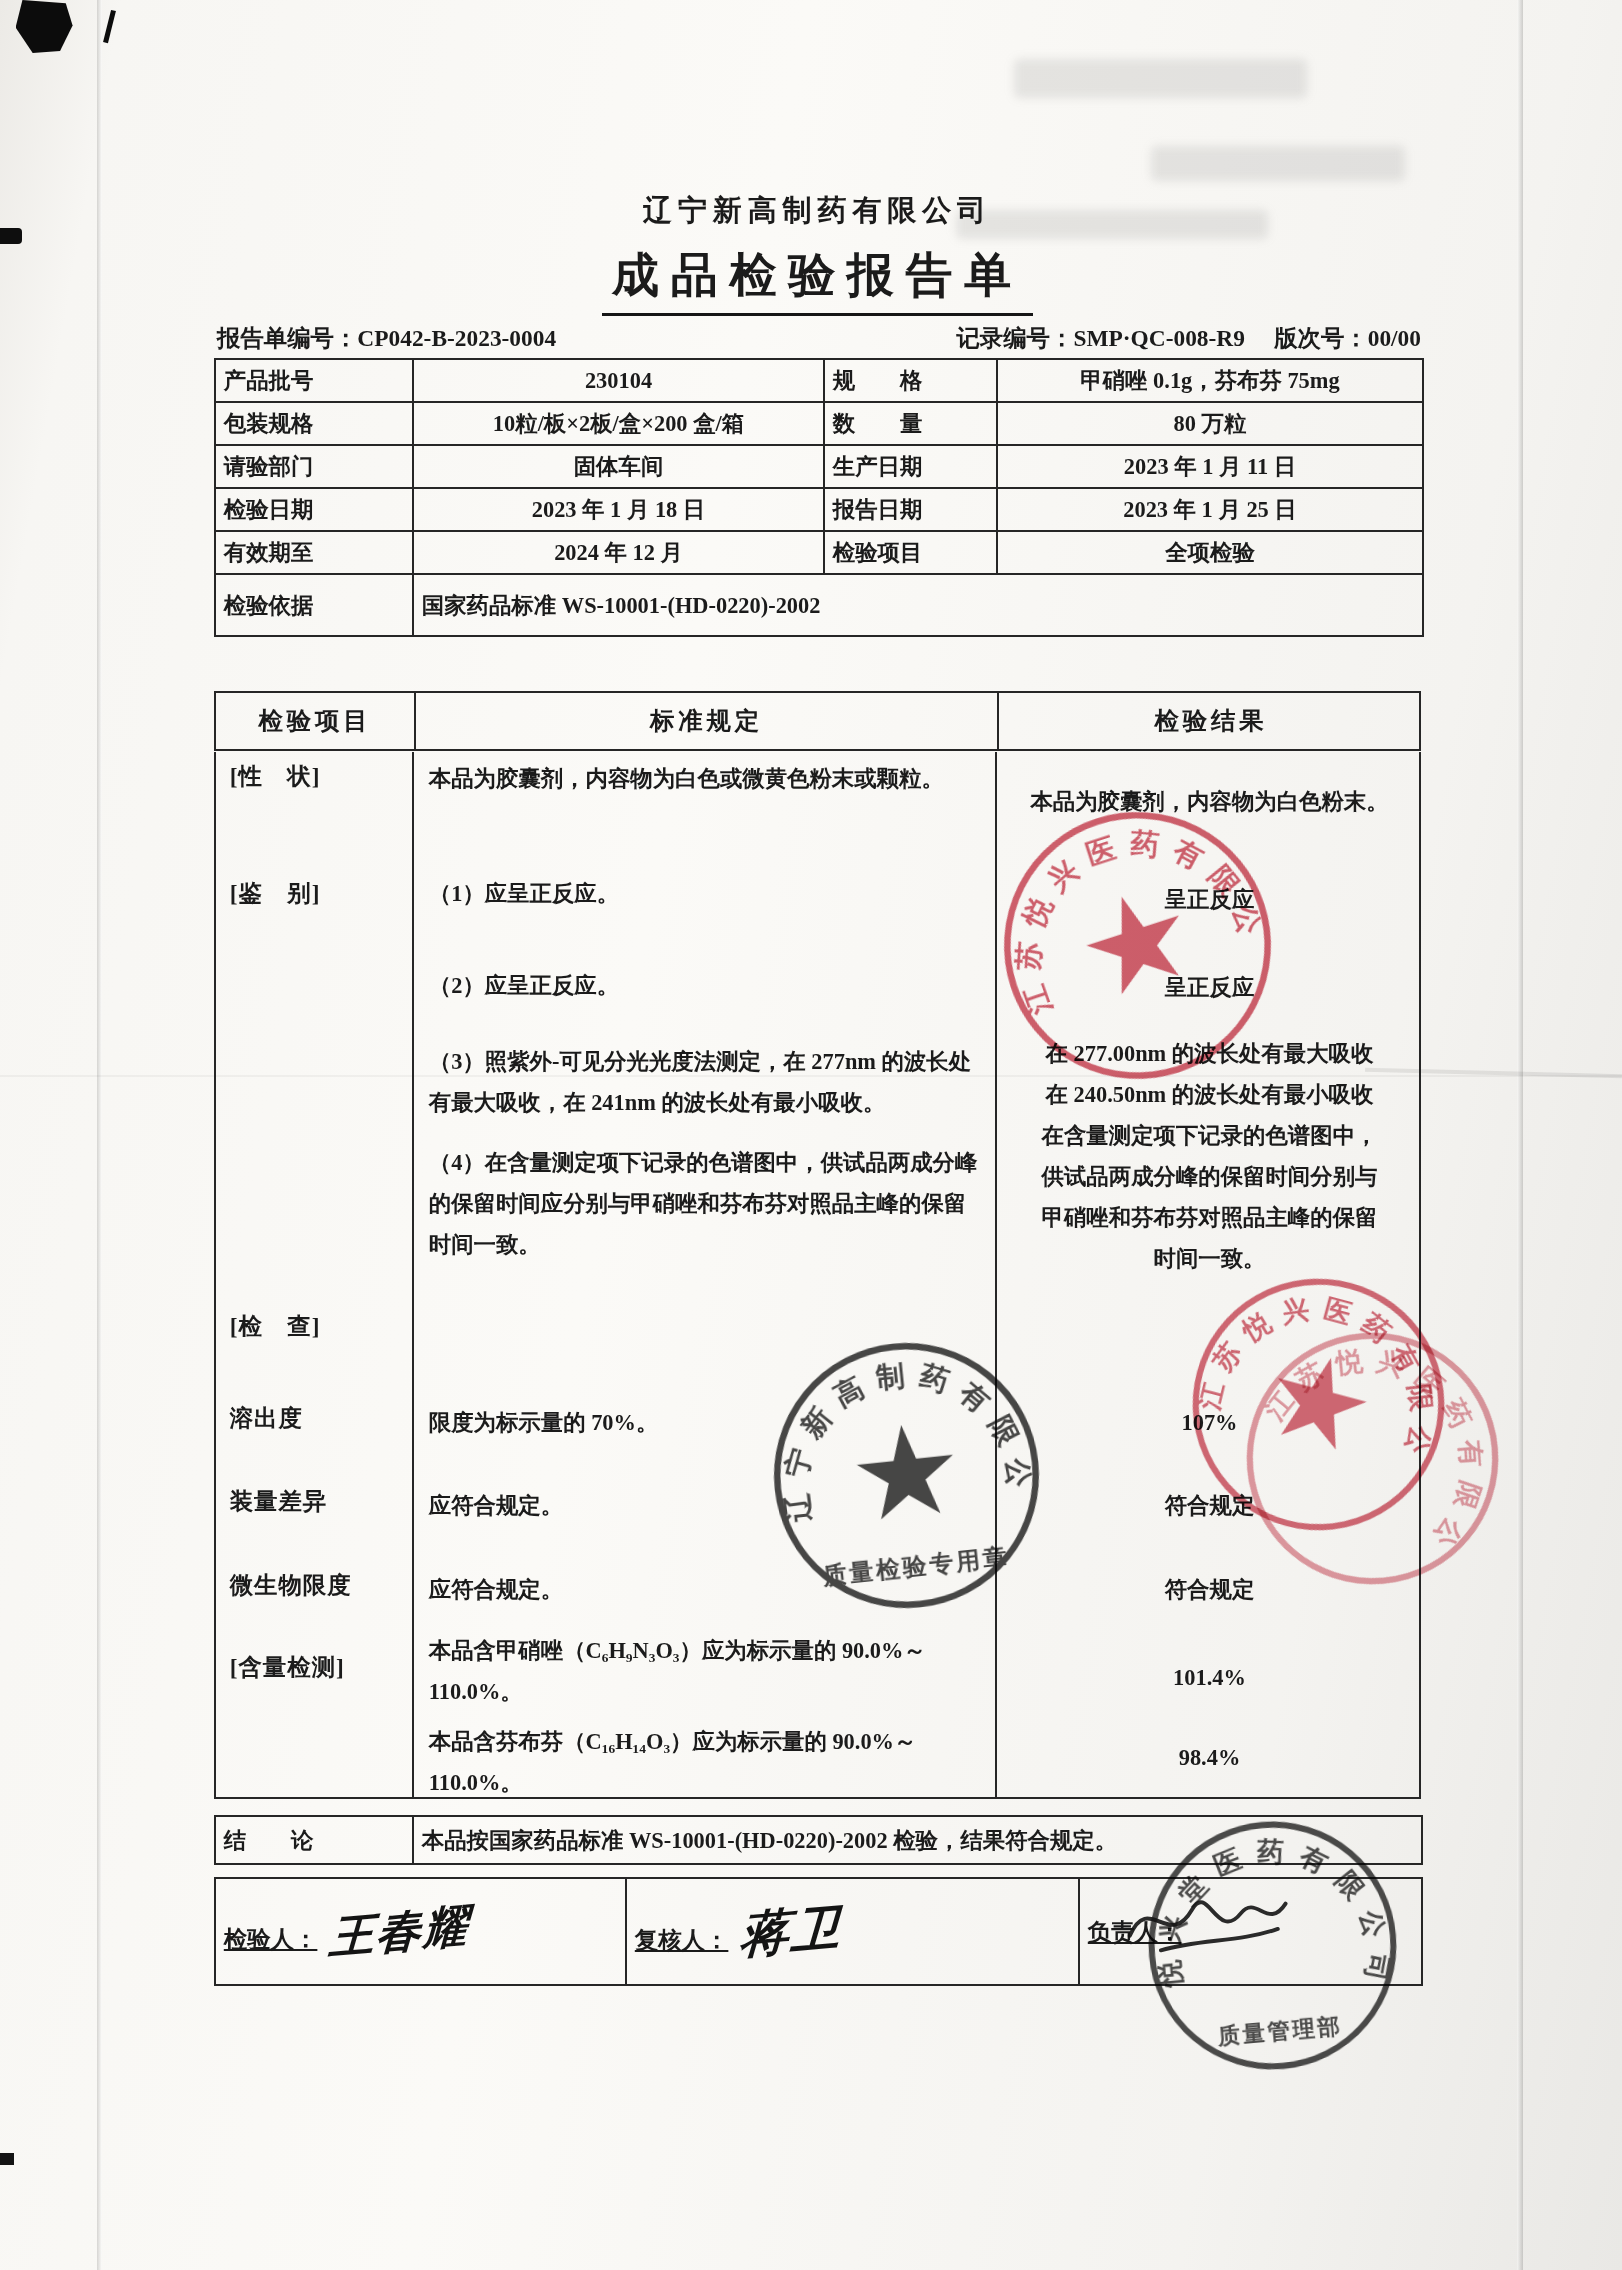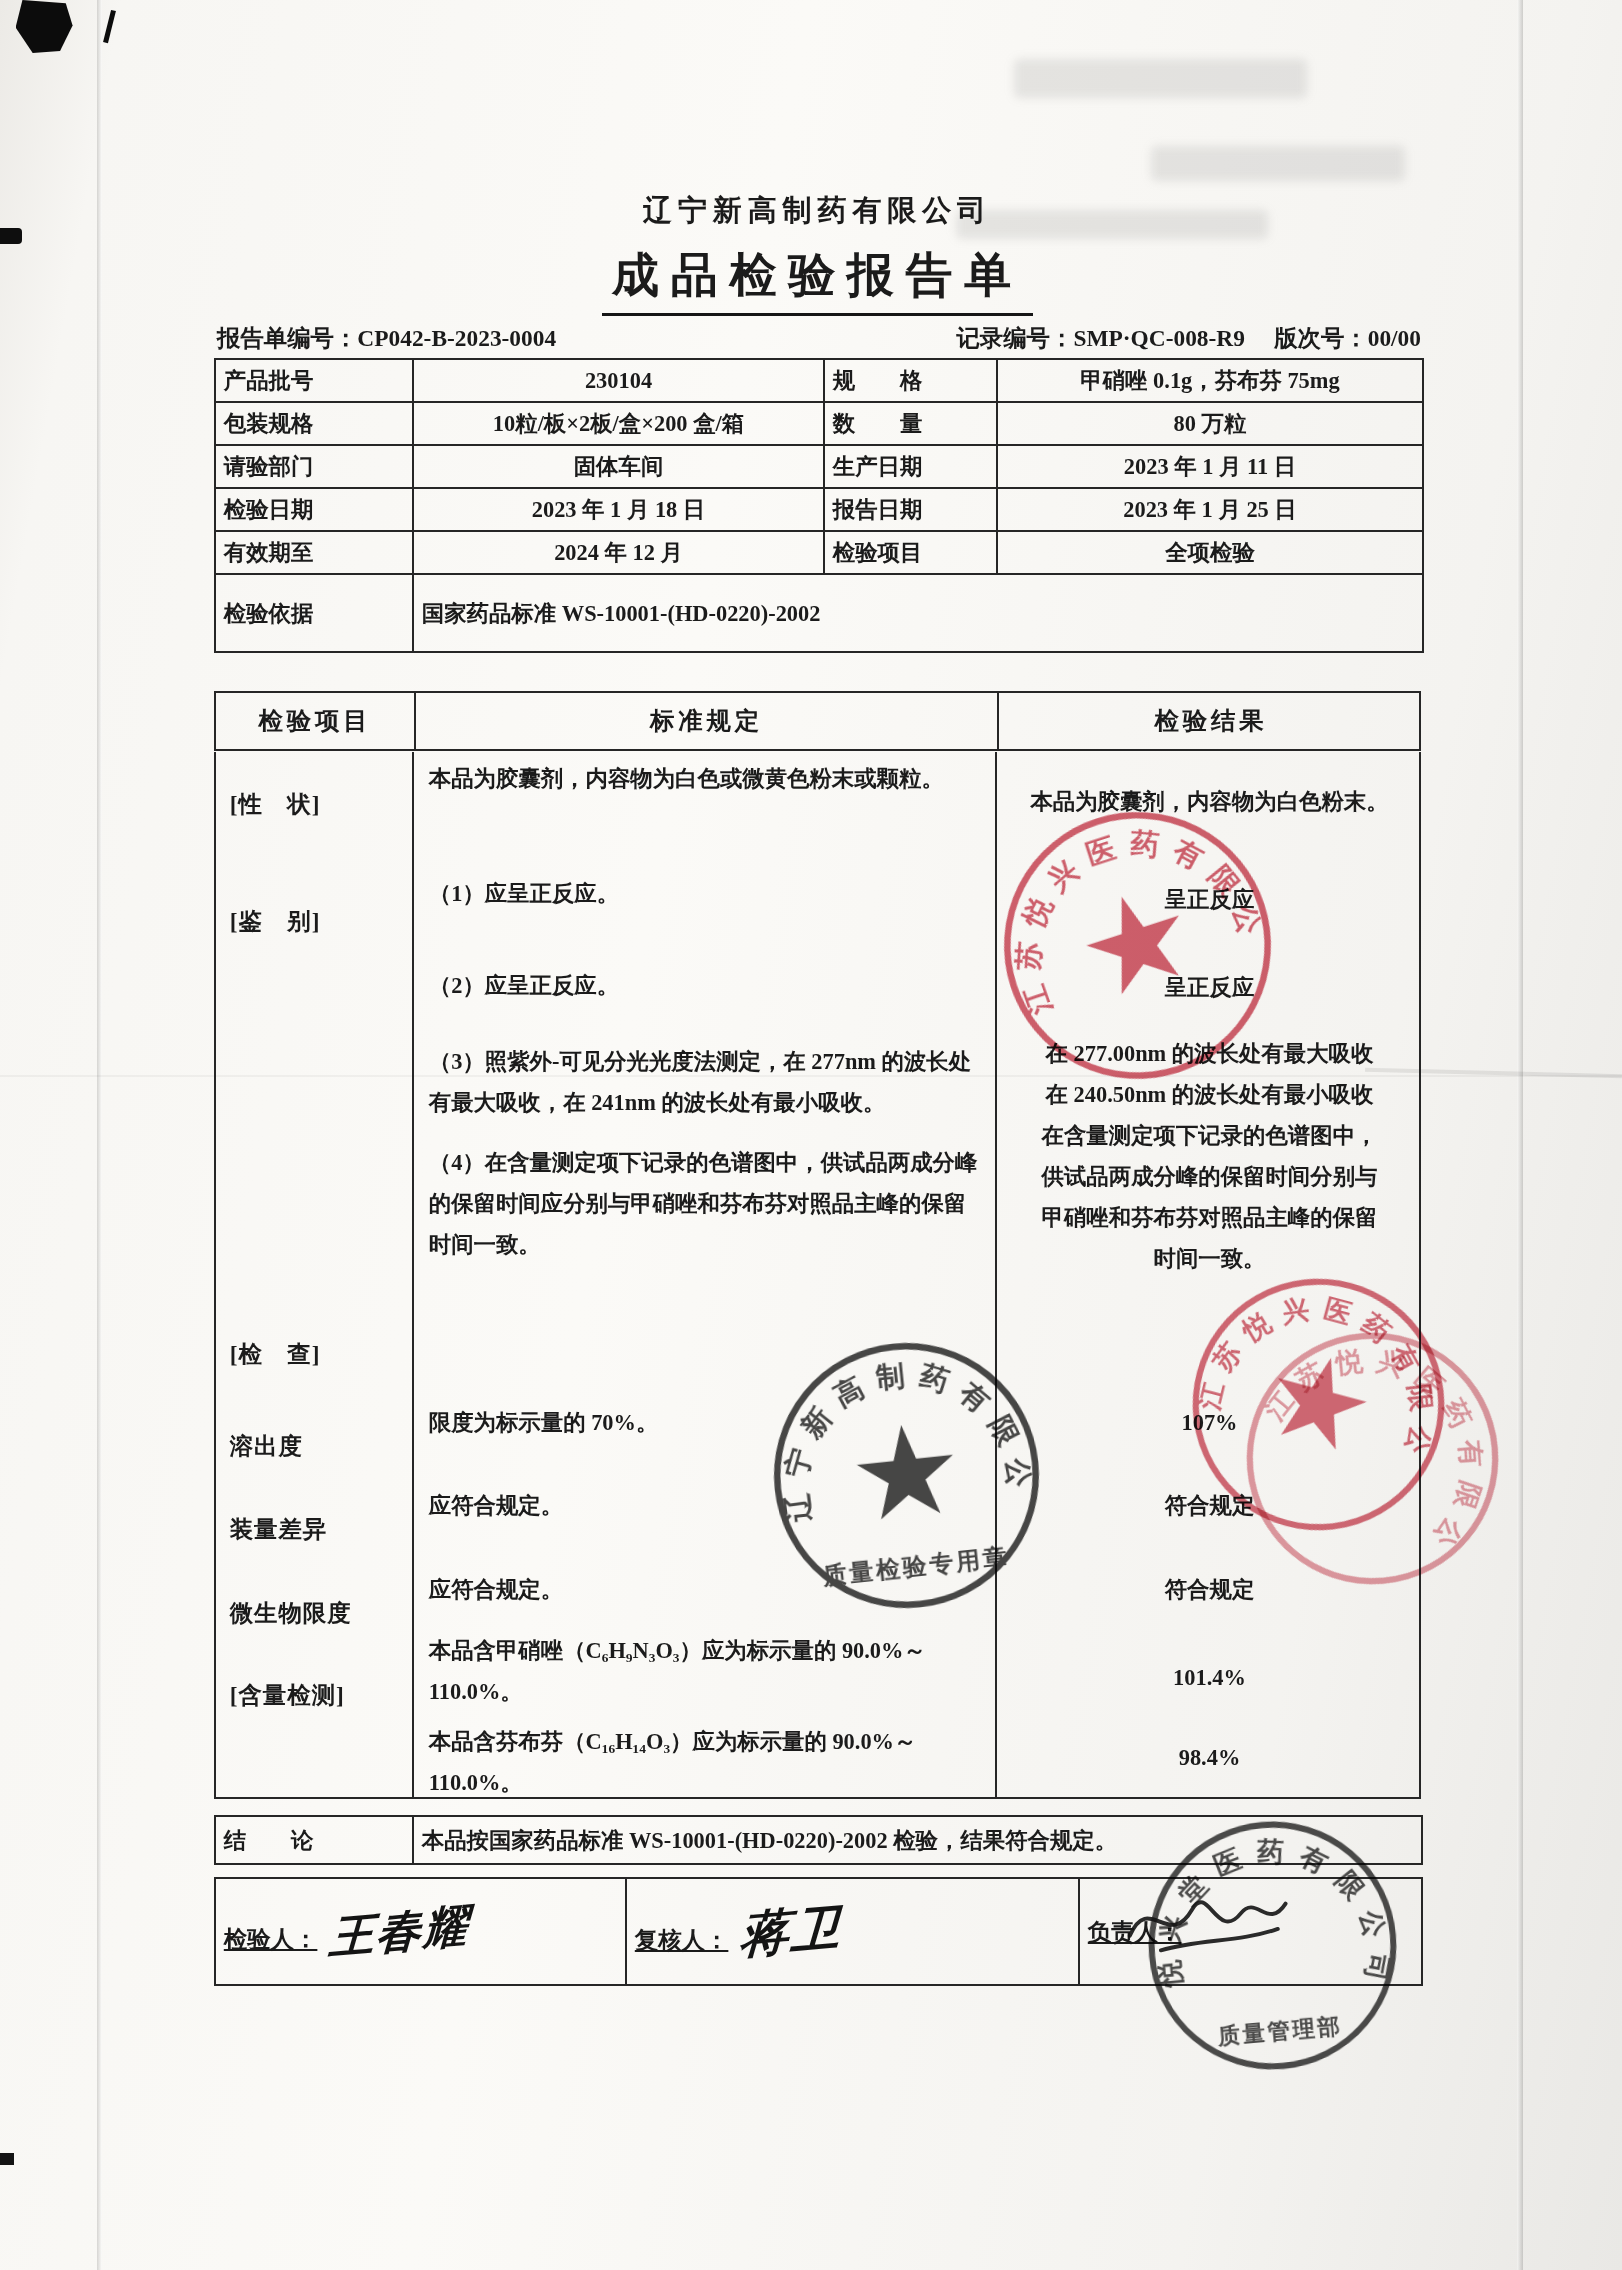--- a/index.html
+++ b/index.html
@@ -37,21 +37,21 @@
   .val{text-align:center;}
   .left-val{text-align:left;padding-left:15.6px;}
 
   
   .spec-header{position:absolute;left:214px;top:691px;width:1207px;height:60px;border:2.9px solid #262626;display:grid;grid-template-columns:198px 583px 426px;box-sizing:border-box;}
   .spec-header div{display:flex;align-items:center;justify-content:center;font-size:24.4px;font-weight:700;border-left:2.4px solid #262626;letter-spacing:3.9px;}
   .spec-header div:first-child{border-left:none;}
   .spec-body{position:absolute;left:214px;top:752px;width:1207px;height:1047px;border:2.9px solid #262626;border-top:none;box-sizing:border-box;}
   .col-div{position:absolute;top:0;bottom:0;width:2.4px;background:#262626;}
   .cd1{left:196px;} .cd2{left:779px;}
-  .item-lab{position:absolute;left:13.7px;font-size:23.4px;font-weight:700;letter-spacing:1px;margin-top:28px;}
+  .item-lab{position:absolute;left:13.7px;font-size:23.4px;font-weight:700;letter-spacing:1px;}
   .std{position:absolute;left:205px;width:566px;font-size:22.4px;font-weight:600;line-height:41px;padding:0 7.8px;box-sizing:border-box;}
   .res{position:absolute;left:784px;width:419px;font-size:22.4px;font-weight:600;line-height:41px;text-align:center;white-space:pre-line;}
 
   
   .sig-label{font-size:23.4px;font-weight:700;white-space:nowrap;text-decoration:underline;}
   .sig-cell{vertical-align:middle;}
   .sig{display:inline-block;font-weight:700;color:#141414;transform:rotate(-5deg) skewX(-8deg);font-size:45px;font-style:italic;letter-spacing:2px;margin-left:5.9px;}
   .sig-small{font-size:49px;}
 
   
@@ -122,21 +122,21 @@
       <td class="val">2023 年 1 月 18 日</td>
       <td class="lab">报告日期</td>
       <td class="val">2023 年 1 月 25 日</td>
     </tr>
     <tr style="height:43px">
       <td class="lab">有效期至</td>
       <td class="val">2024 年 12 月</td>
       <td class="lab">检验项目</td>
       <td class="val">全项检验</td>
     </tr>
-    <tr style="height:78px">
+    <tr style="height:62px">
       <td class="lab">检验依据</td>
       <td class="left-val" colspan="3">国家药品标准 WS-10001-(HD-0220)-2002</td>
     </tr>
   </tbody>
     </table>
 
   <div class="spec-header">
     <div>检验项目</div>
     <div>标准规定</div>
     <div>检验结果</div>

